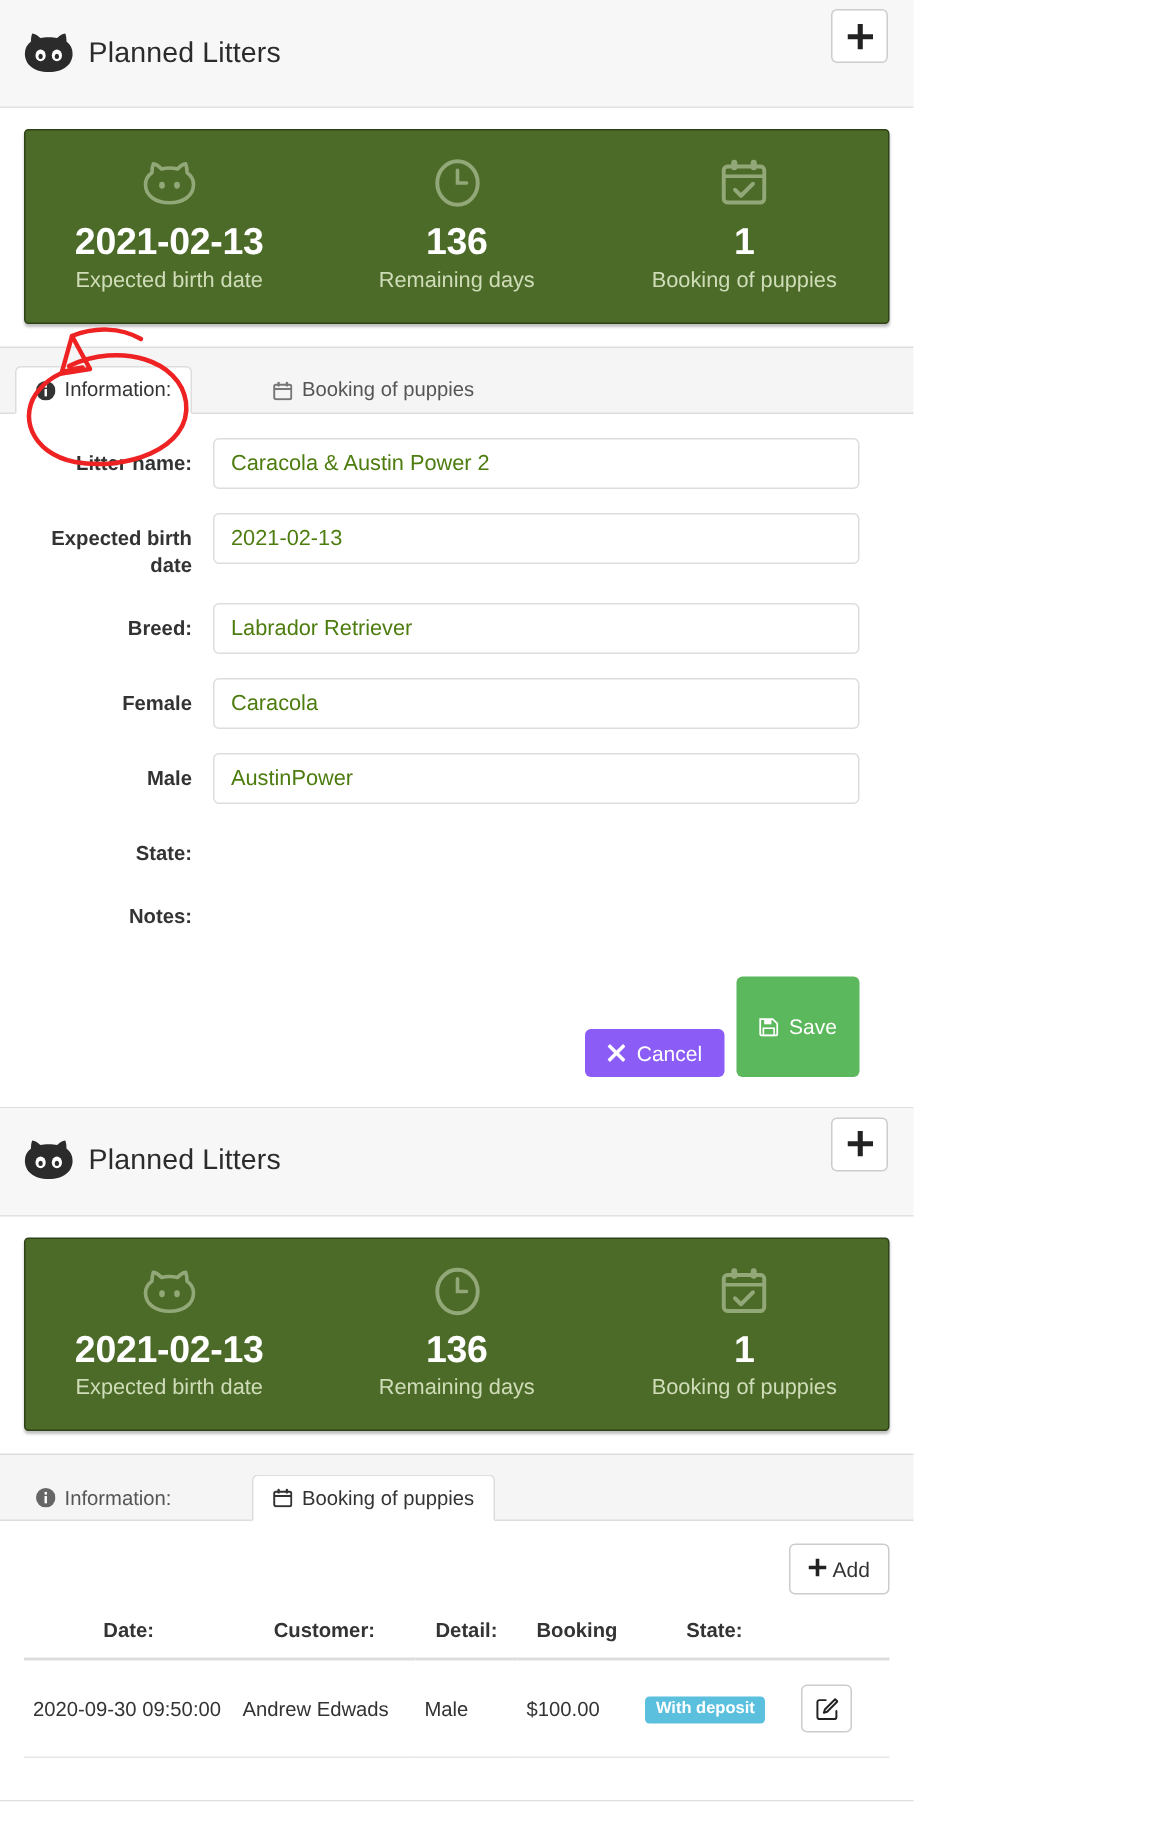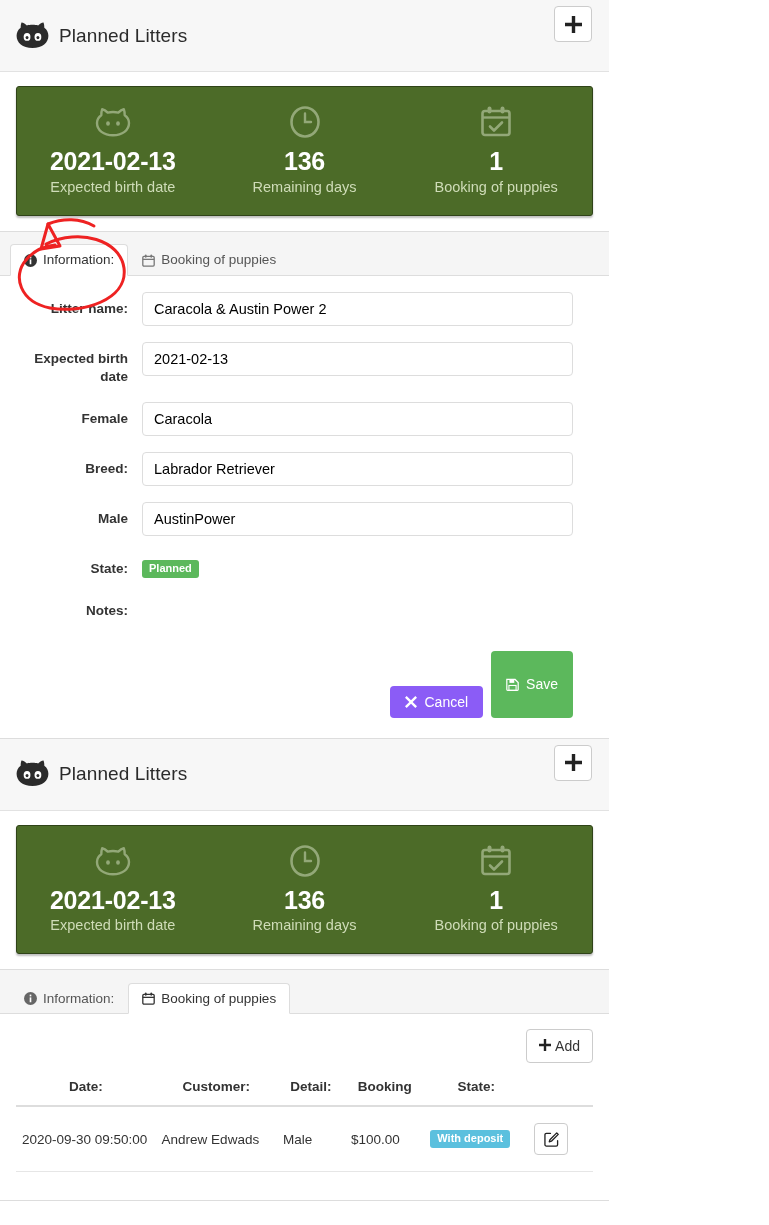--- a/index.html
+++ b/index.html
@@ -91,20 +91,21 @@
     border-right: none;
     background: #ffffff;
   }
   .tab-strip {
     display: flex;
     align-items: flex-end;
     background: #f5f5f5;
     border-bottom: 1px solid #dddddd;
     padding: 9px 10px 0 10px;
     height: 44px;
+    gap: 40px;
   }
   .tab {
     display: flex;
     align-items: center;
     gap: 6px;
     font-size: 13.5px;
     color: #555555;
     padding: 8px 13px 8px 13px;
     border: 1px solid transparent;
     border-radius: 4px 4px 0 0;
@@ -141,21 +142,21 @@
     color: #333333;
     line-height: 1.35;
   }
   .form-control {
     flex: 1;
     height: 34px;
     border: 1px solid #dddddd;
     border-radius: 4px;
     padding: 6px 11px;
     font-size: 14.5px;
-    color: #000000;
+    color: #4d7c0f;
     font-family: "Liberation Sans", sans-serif;
     background: #ffffff;
     outline: none;
   }
   .form-control::placeholder { color: #b3b3b3; }
   textarea.form-control {
     height: 54px;
     resize: vertical;
     padding-top: 8px;
     line-height: 1.3;
@@ -362,39 +363,36 @@
           <div class="form-label">Litter name:</div>
           <input class="form-control" type="text" value="Caracola &amp; Austin Power 2" style="">
         </div>
 
         <div class="form-row">
           <div class="form-label">Expected birth date</div>
           <input class="form-control" type="text" value="2021-02-13" style="">
         </div>
 
         <div class="form-row">
+          <div class="form-label">Breed:</div>
+          <input class="form-control" type="text" value="Labrador Retriever" style="">
+        </div>
+
+        <div class="form-row">
           <div class="form-label">Female</div>
           <input class="form-control" type="text" value="Caracola" style="">
         </div>
 
         <div class="form-row">
-          <div class="form-label">Breed:</div>
-          <input class="form-control" type="text" value="Labrador Retriever" style="">
-        </div>
-
-        <div class="form-row">
           <div class="form-label">Male</div>
           <input class="form-control" type="text" value="AustinPower" style="">
         </div>
 
         <div class="form-row">
           <div class="form-label">State:</div>
-          <div style="flex:1">
-            <span class="badge badge-planned">Planned</span>
-          </div>
         </div>
 
         <div class="form-row">
           <div class="form-label">Notes:</div>
         </div>
 
         <div class="form-actions">
           <button class="btn btn-danger">
             <span>
               <svg width="12" height="12" viewBox="0 0 16 16" xmlns="http://www.w3.org/2000/svg">

